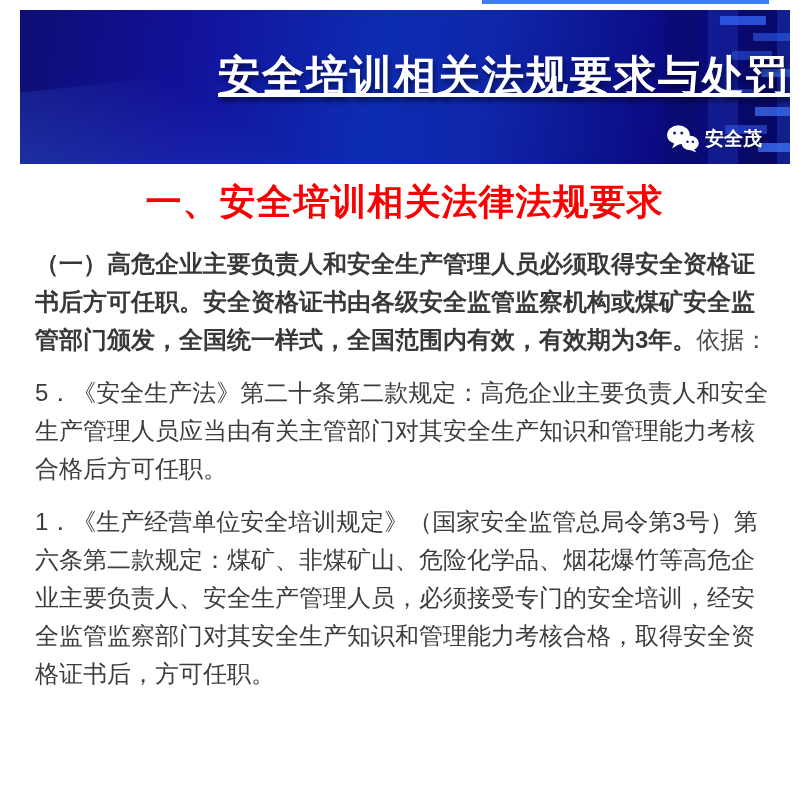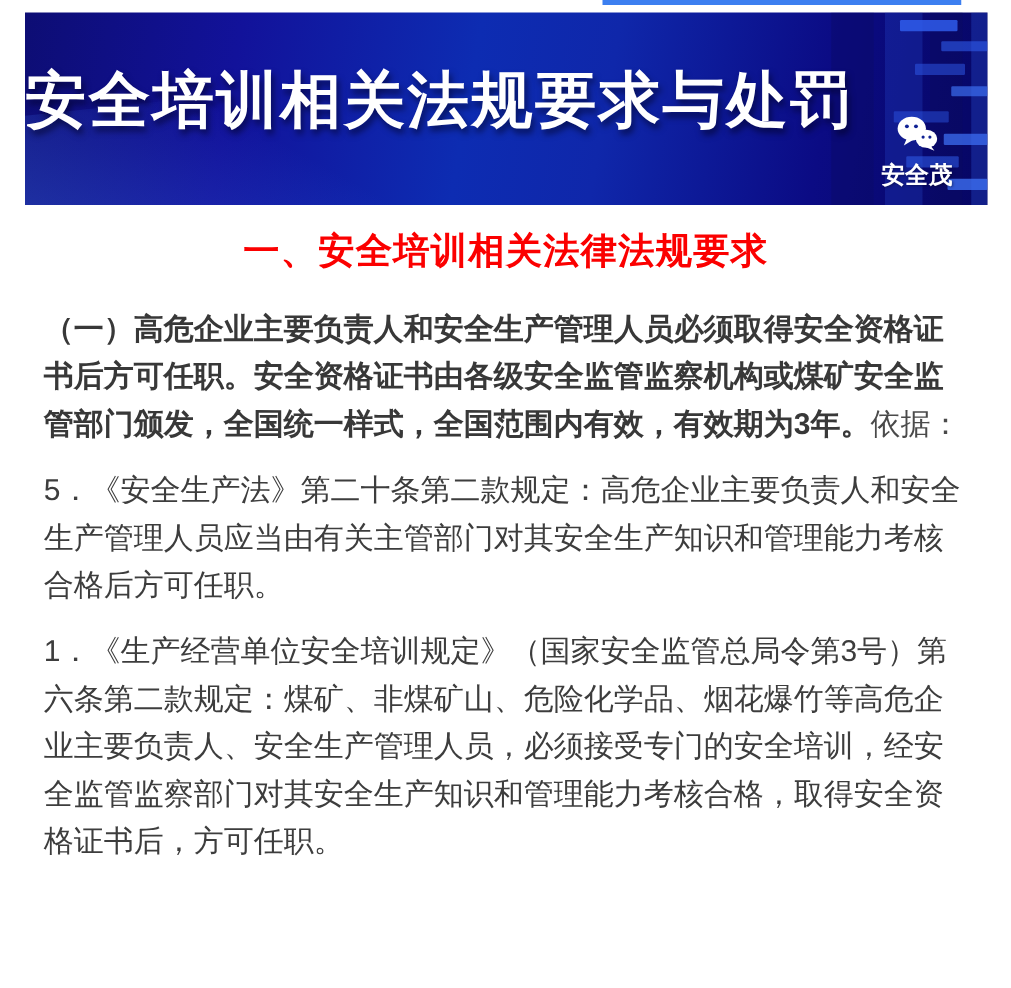--- a/index.html
+++ b/index.html
@@ -35,47 +35,47 @@
     background: linear-gradient(35deg, rgba(60,110,235,0.50) 0%, rgba(60,110,235,0) 60%);
     transform: rotate(-6deg);
   }
   .deco { position: absolute; inset: 0; }
   .deco-col { position: absolute; top: 0; height: 154px; }
   .deco-bar { position: absolute; border-radius: 1px; }
   .banner-title {
     position: absolute;
     left: 0; right: 0; top: 38px;
     margin: 0;
-    text-align: left;
+    text-align: right;
     color: #ffffff;
     font-family: "Liberation Serif", serif;
     font-weight: bold;
-    font-size: 49px;
+    font-size: 42px;
     letter-spacing: 2px;
     text-shadow: 2px 4px 5px rgba(0,0,25,0.55);
     white-space: nowrap;
+    text-decoration: underline;
   }
   .brand {
     position: absolute;
     right: 28px; bottom: 11px;
     display: flex;
     align-items: center;
     gap: 6px;
     color: #ffffff;
     font-size: 19px;
     font-weight: bold;
     text-shadow: 1px 1px 2px rgba(0,0,25,0.4);
-    flex-direction: column;
   }
   
   .section-heading {
     margin: 21px 0 0;
     text-align: center;
     color: #fb0000;
-    font-size: 29px;
+    font-size: 36px;
     font-weight: bold;
     letter-spacing: 1px;
     line-height: 33px;
   }
   
   .content {
     margin: 27px 20px 0;
     width: 769px;
     color: #3d3d3d;
     font-size: 24px;

